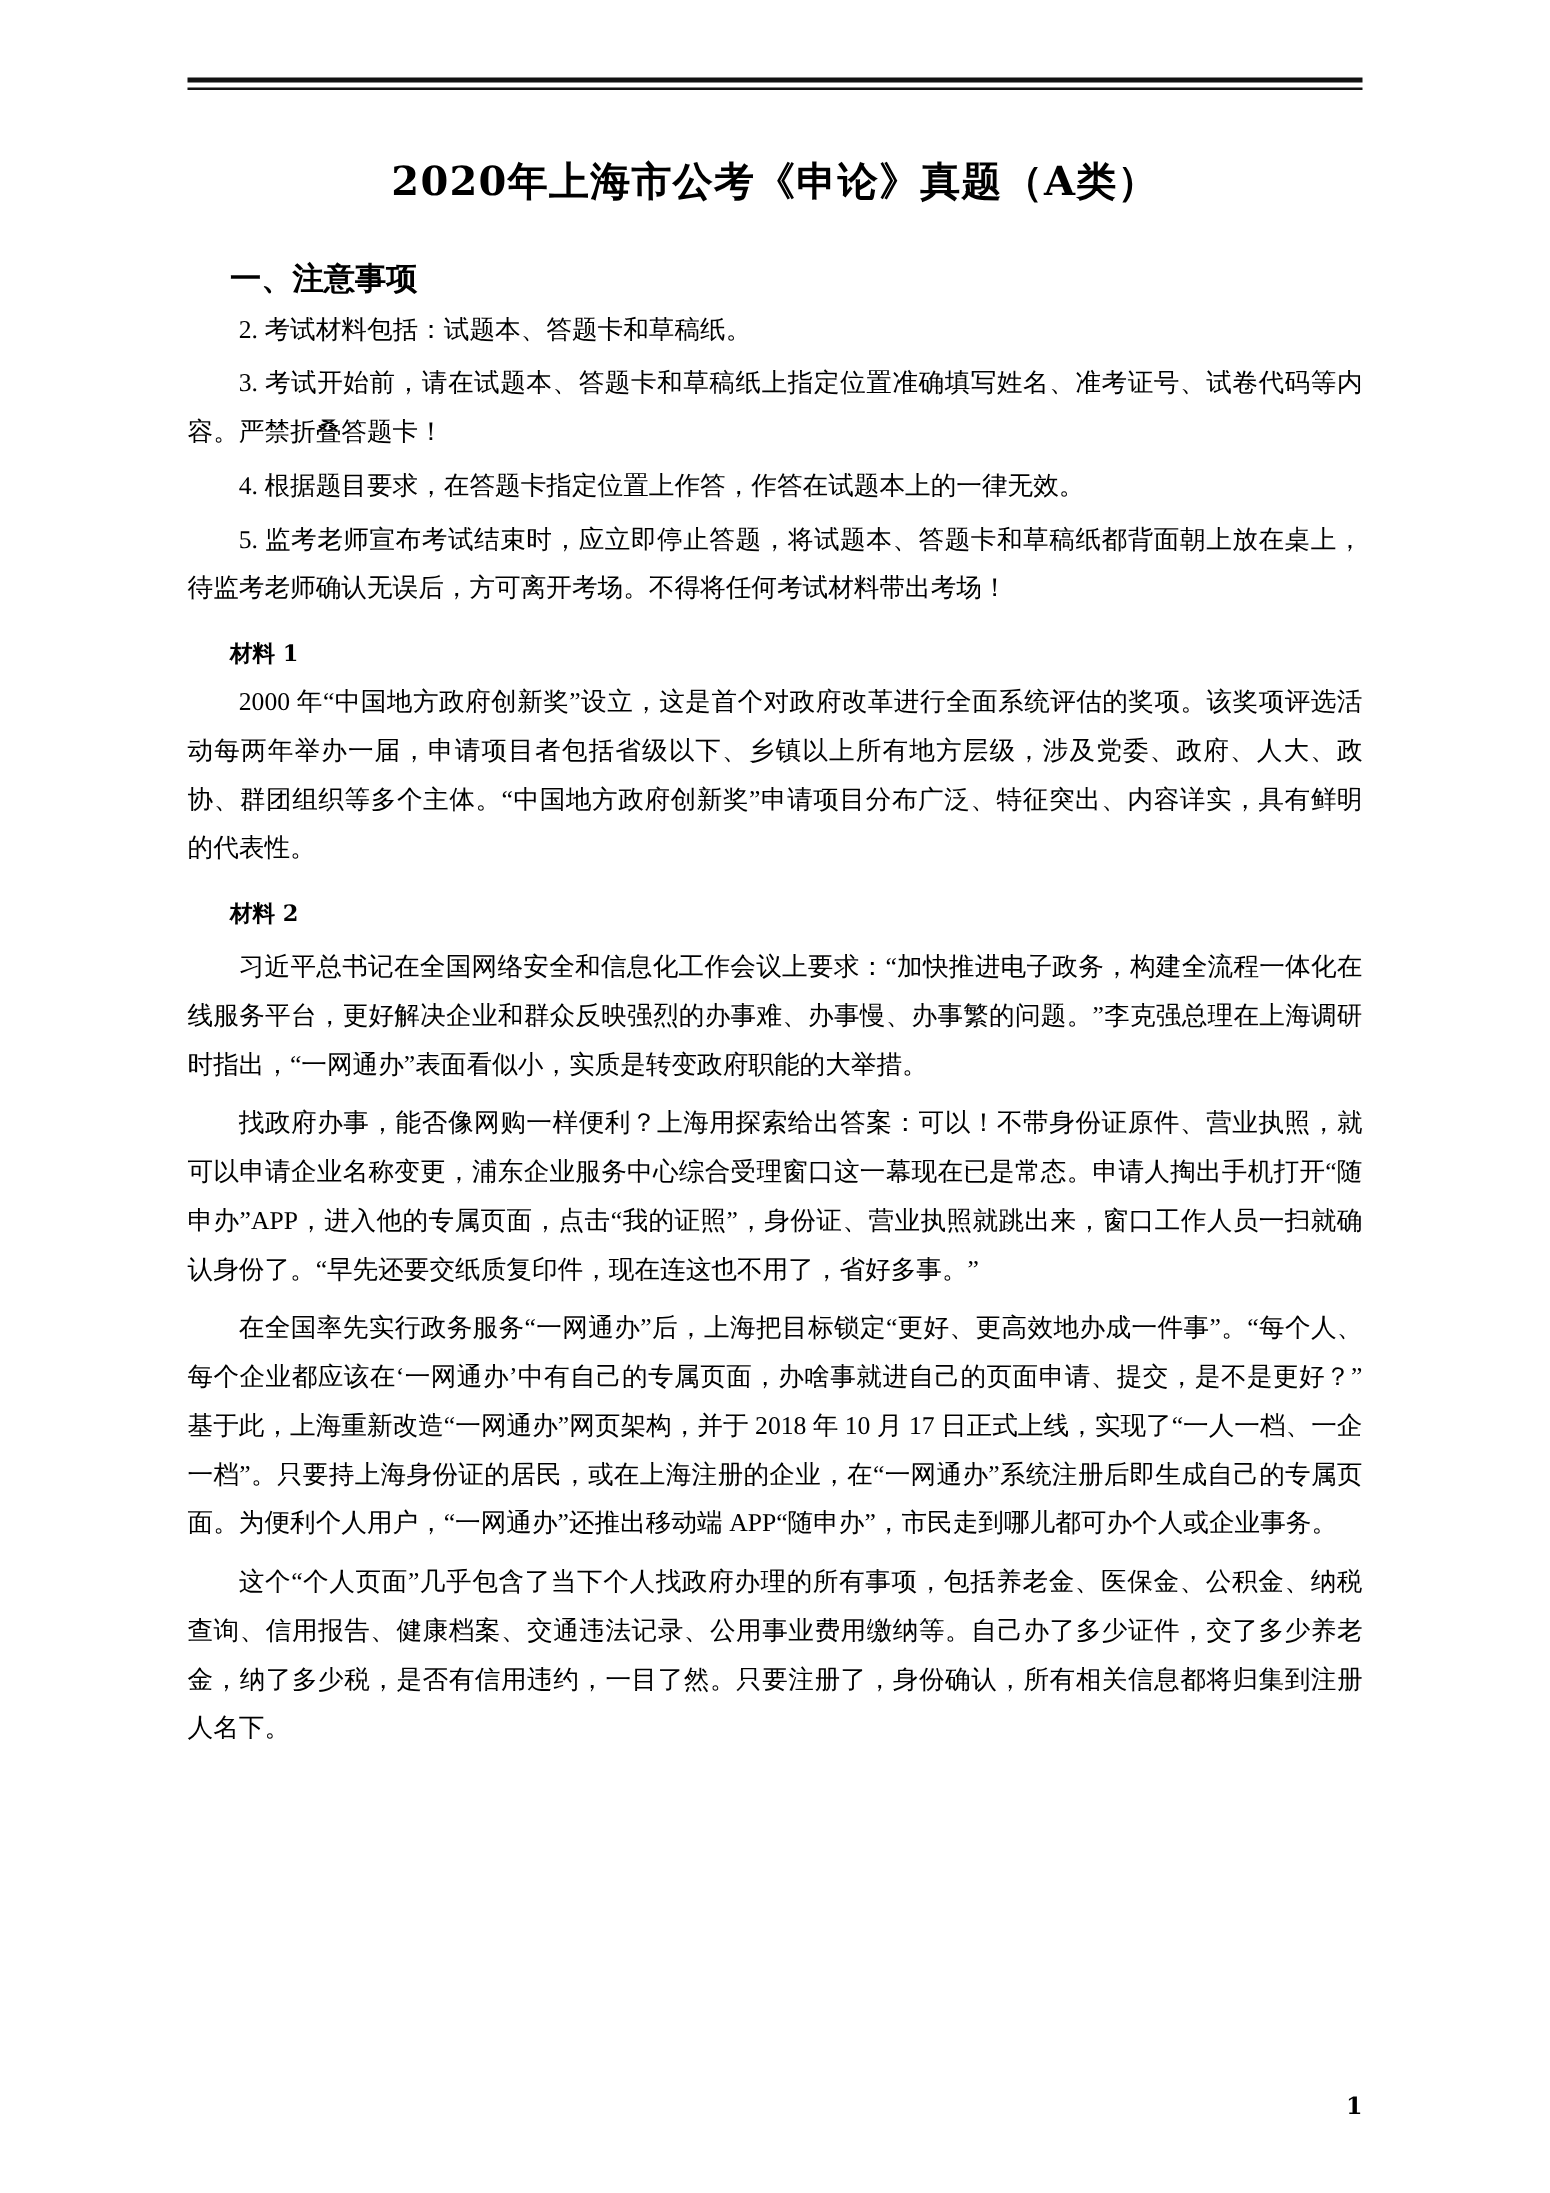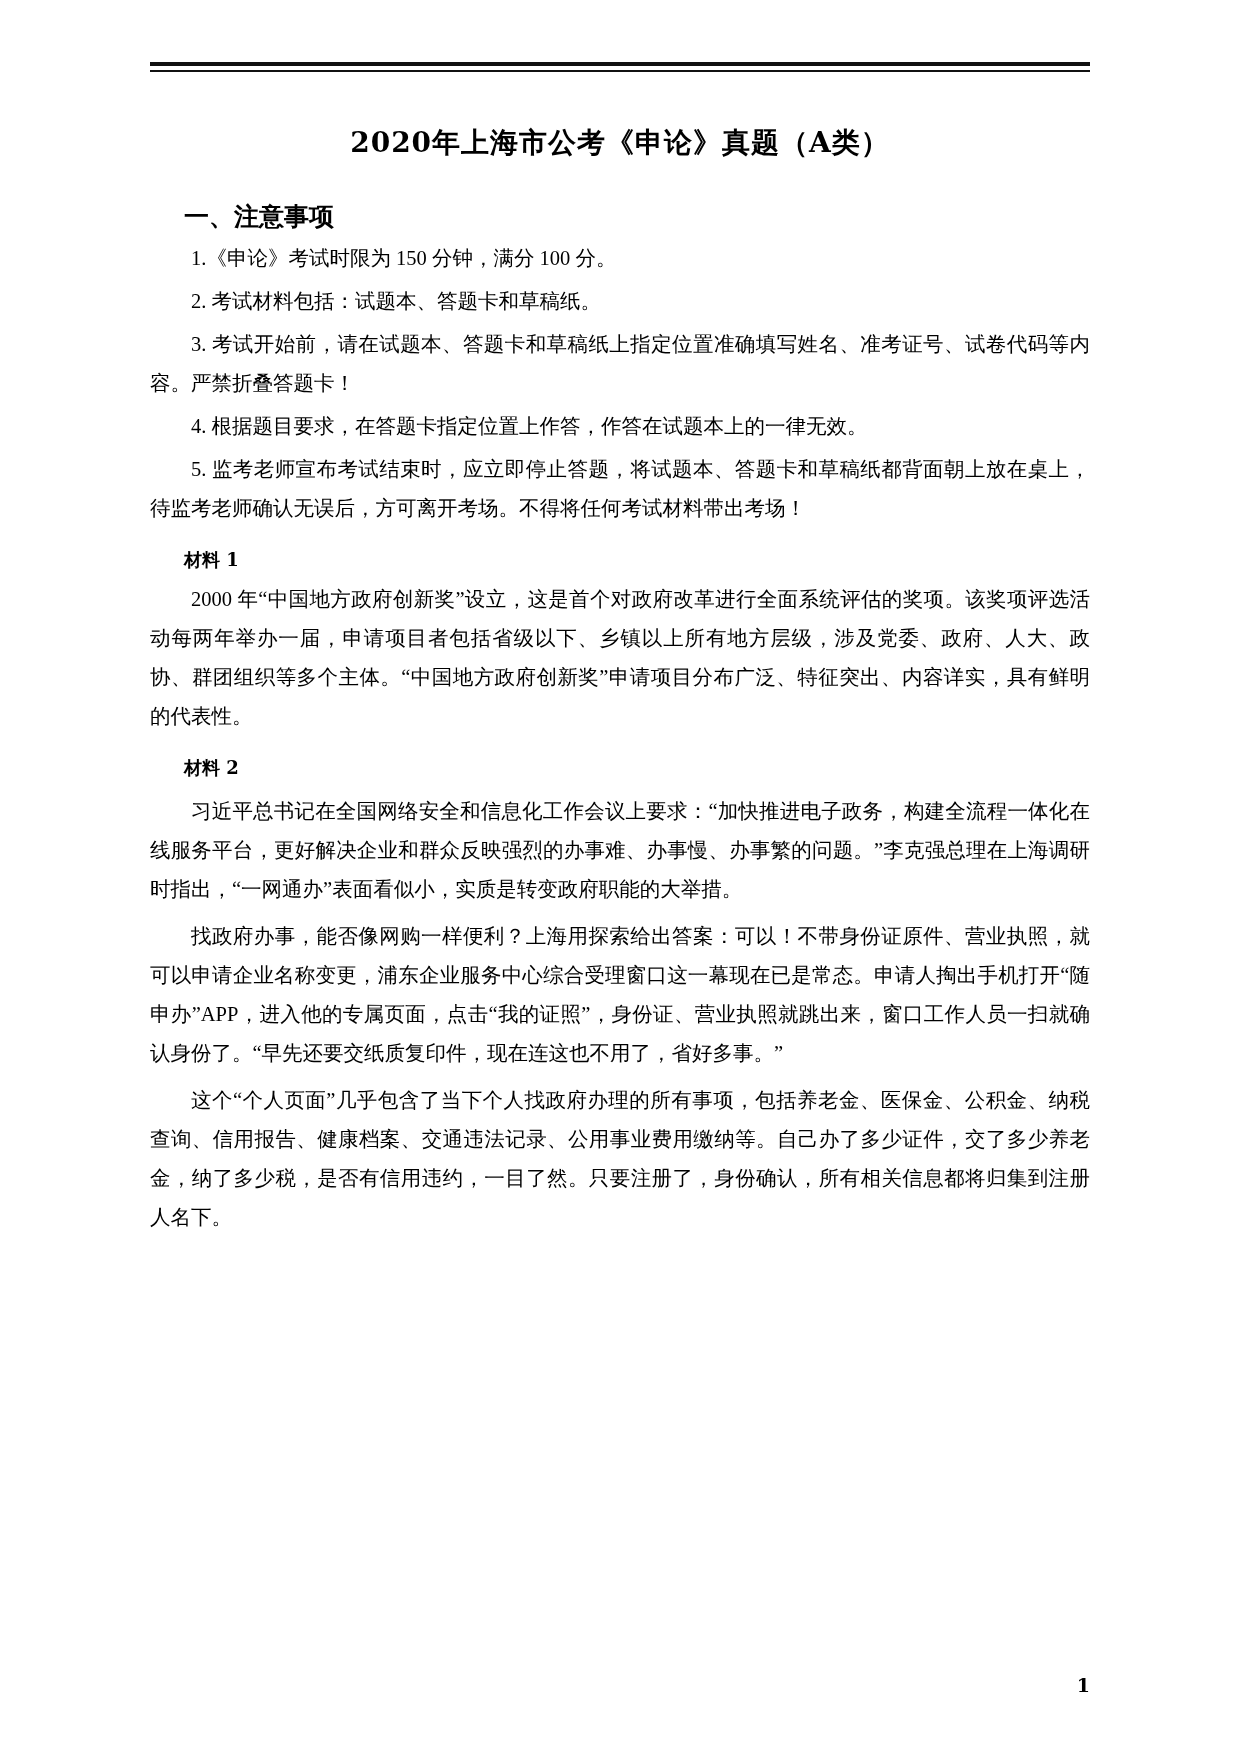--- a/index.html
+++ b/index.html
@@ -33,21 +33,21 @@
   .rule-gap {
     height: 4px;
   }
   .rule-thin {
     height: 2px;
     background: #111111;
     width: 940px;
   }
   h1.doc-title {
     font-family: "DejaVu Serif", "Liberation Serif", serif;
-    font-size: 28px;
+    font-size: 32px;
     font-weight: bold;
     text-align: center;
     margin: 52px 0 0 0;
     letter-spacing: 1px;
   }
   .section-head {
     font-family: "DejaVu Serif", "Liberation Serif", serif;
     font-weight: bold;
     font-size: 25px;
     margin: 38px 0 0 34px;
@@ -96,38 +96,38 @@
     <div class="rule-thick"></div>
     <div class="rule-gap"></div>
     <div class="rule-thin"></div>
   </div>
 
   <h1 class="doc-title">2020年上海市公考《申论》真题（A类）</h1>
 
   <div class="notice-section">
     <div class="section-head">一、注意事项</div>
     <div class="notice-list body-block">
-      <p class="para">1.《申论》考试时限为 150 分钟，满分 100 分。</p>
       <p class="para">2. 考试材料包括：试题本、答题卡和草稿纸。</p>
       <p class="para">3. 考试开始前，请在试题本、答题卡和草稿纸上指定位置准确填写姓名、准考证号、试卷代码等内容。严禁折叠答题卡！</p>
       <p class="para">4. 根据题目要求，在答题卡指定位置上作答，作答在试题本上的一律无效。</p>
       <p class="para">5. 监考老师宣布考试结束时，应立即停止答题，将试题本、答题卡和草稿纸都背面朝上放在桌上，待监考老师确认无误后，方可离开考场。不得将任何考试材料带出考场！</p>
     </div>
   </div>
 
   <div class="materials-section">
 
     <div class="material">
       <div class="mat-head">材料 1</div>
       <p class="para">2000 年“中国地方政府创新奖”设立，这是首个对政府改革进行全面系统评估的奖项。该奖项评选活动每两年举办一届，申请项目者包括省级以下、乡镇以上所有地方层级，涉及党委、政府、人大、政协、群团组织等多个主体。“中国地方政府创新奖”申请项目分布广泛、特征突出、内容详实，具有鲜明的代表性。</p>
     </div>
 
     <div class="material">
       <div class="mat-head">材料 2</div>
       <p class="para first">习近平总书记在全国网络安全和信息化工作会议上要求：“加快推进电子政务，构建全流程一体化在线服务平台，更好解决企业和群众反映强烈的办事难、办事慢、办事繁的问题。”李克强总理在上海调研时指出，“一网通办”表面看似小，实质是转变政府职能的大举措。</p>
       <p class="para">找政府办事，能否像网购一样便利？上海用探索给出答案：可以！不带身份证原件、营业执照，就可以申请企业名称变更，浦东企业服务中心综合受理窗口这一幕现在已是常态。申请人掏出手机打开“随申办”APP，进入他的专属页面，点击“我的证照”，身份证、营业执照就跳出来，窗口工作人员一扫就确认身份了。“早先还要交纸质复印件，现在连这也不用了，省好多事。”</p>
+      <p class="para">在全国率先实行政务服务“一网通办”后，上海把目标锁定“更好、更高效地办成一件事”。“每个人、每个企业都应该在‘一网通办’中有自己的专属页面，办啥事就进自己的页面申请、提交，是不是更好？”基于此，上海重新改造“一网通办”网页架构，并于 2018 年 10 月 17 日正式上线，实现了“一人一档、一企一档”。只要持上海身份证的居民，或在上海注册的企业，在“一网通办”系统注册后即生成自己的专属页面。为便利个人用户，“一网通办”还推出移动端 APP“随申办”，市民走到哪儿都可办个人或企业事务。</p>
       <p class="para">这个“个人页面”几乎包含了当下个人找政府办理的所有事项，包括养老金、医保金、公积金、纳税查询、信用报告、健康档案、交通违法记录、公用事业费用缴纳等。自己办了多少证件，交了多少养老金，纳了多少税，是否有信用违约，一目了然。只要注册了，身份确认，所有相关信息都将归集到注册人名下。</p>
     </div>
   </div>
 
   <div class="page-number">1</div>
 
 </div>
 
 </body></html>

